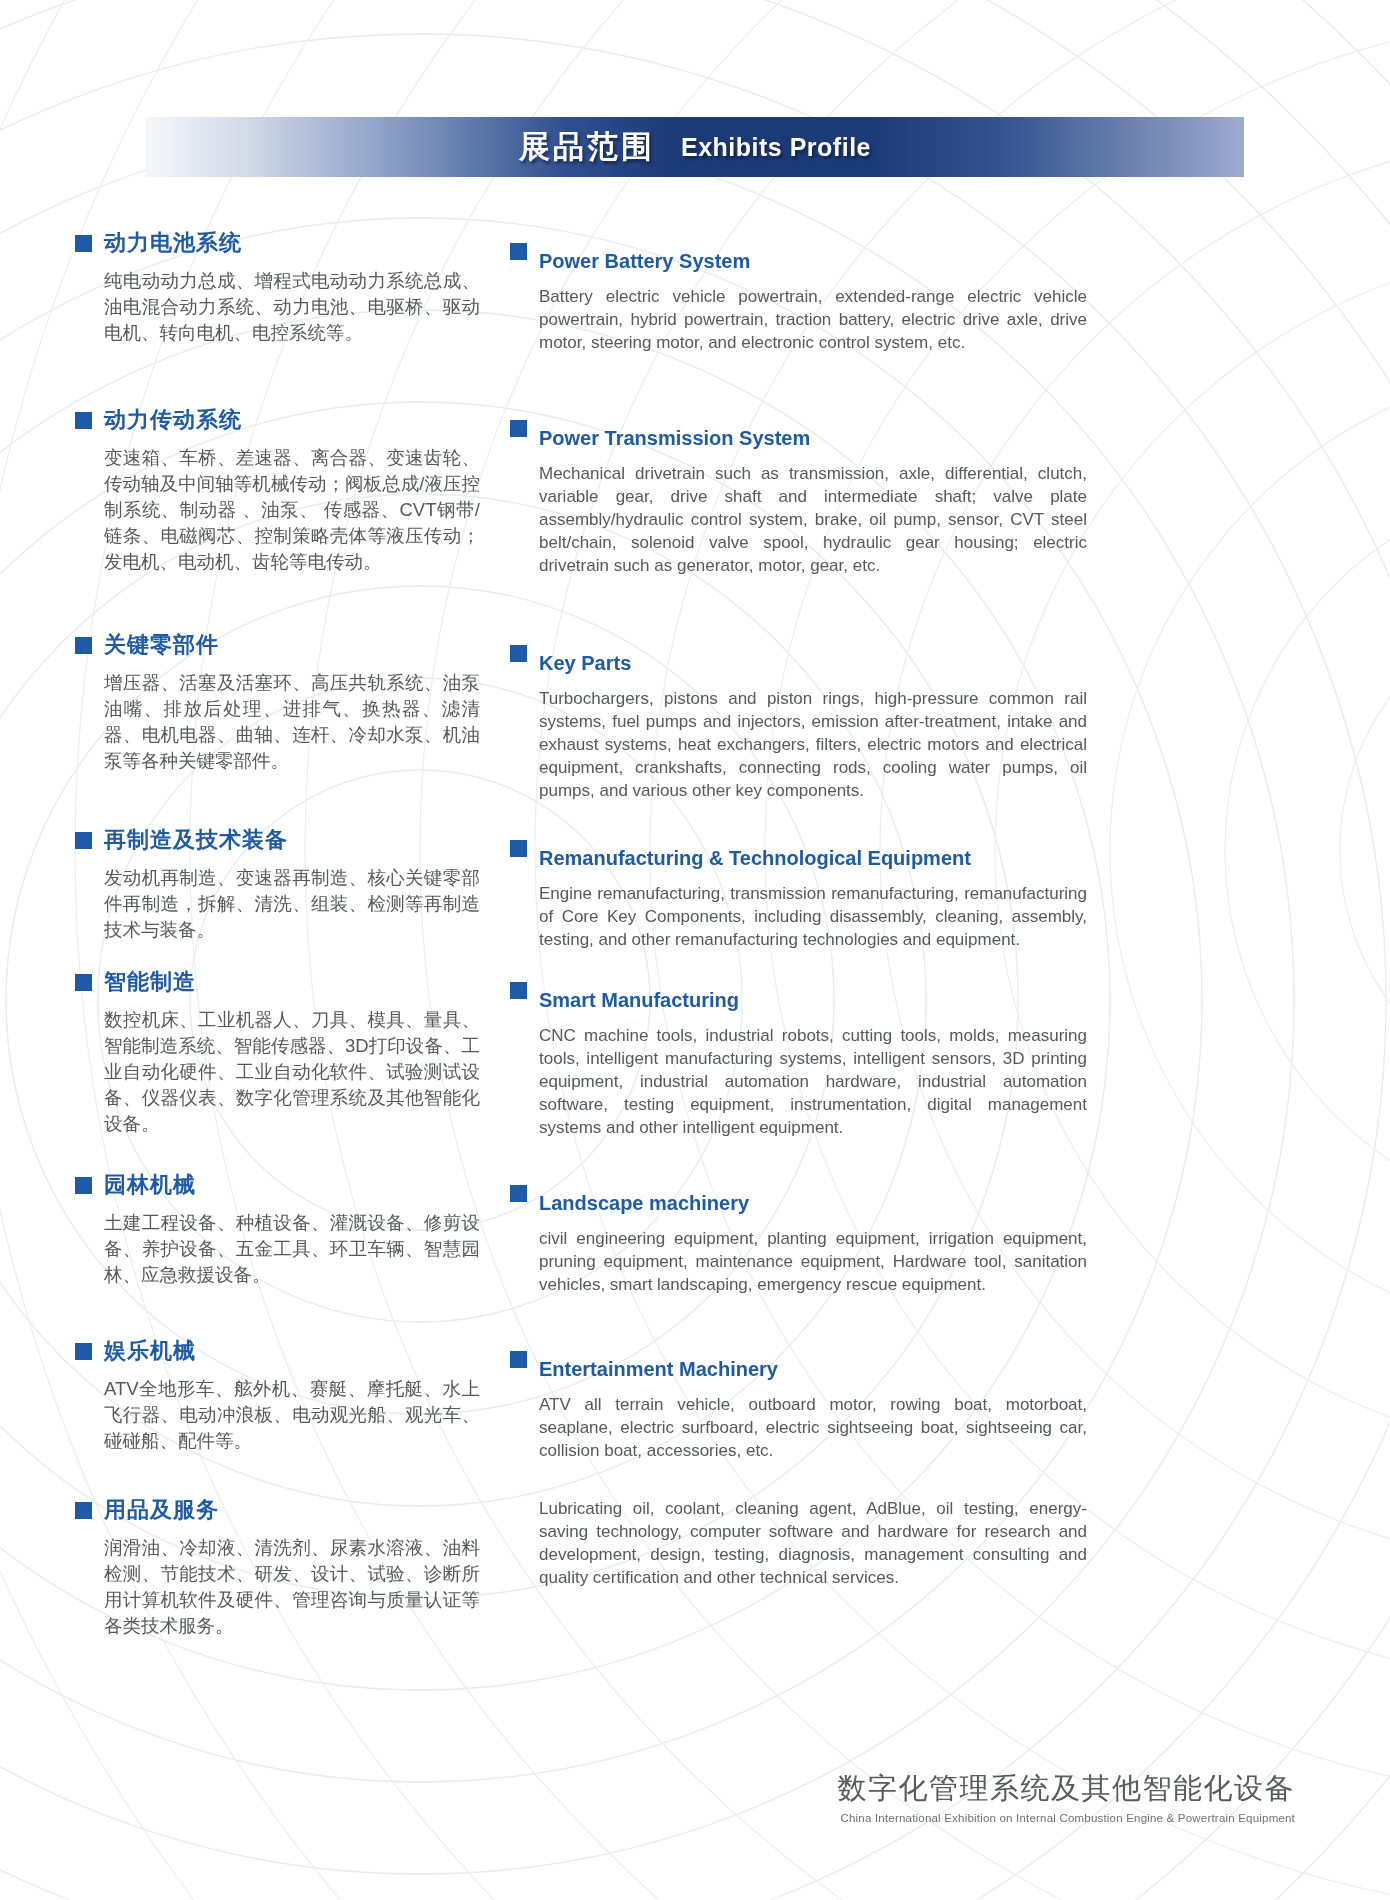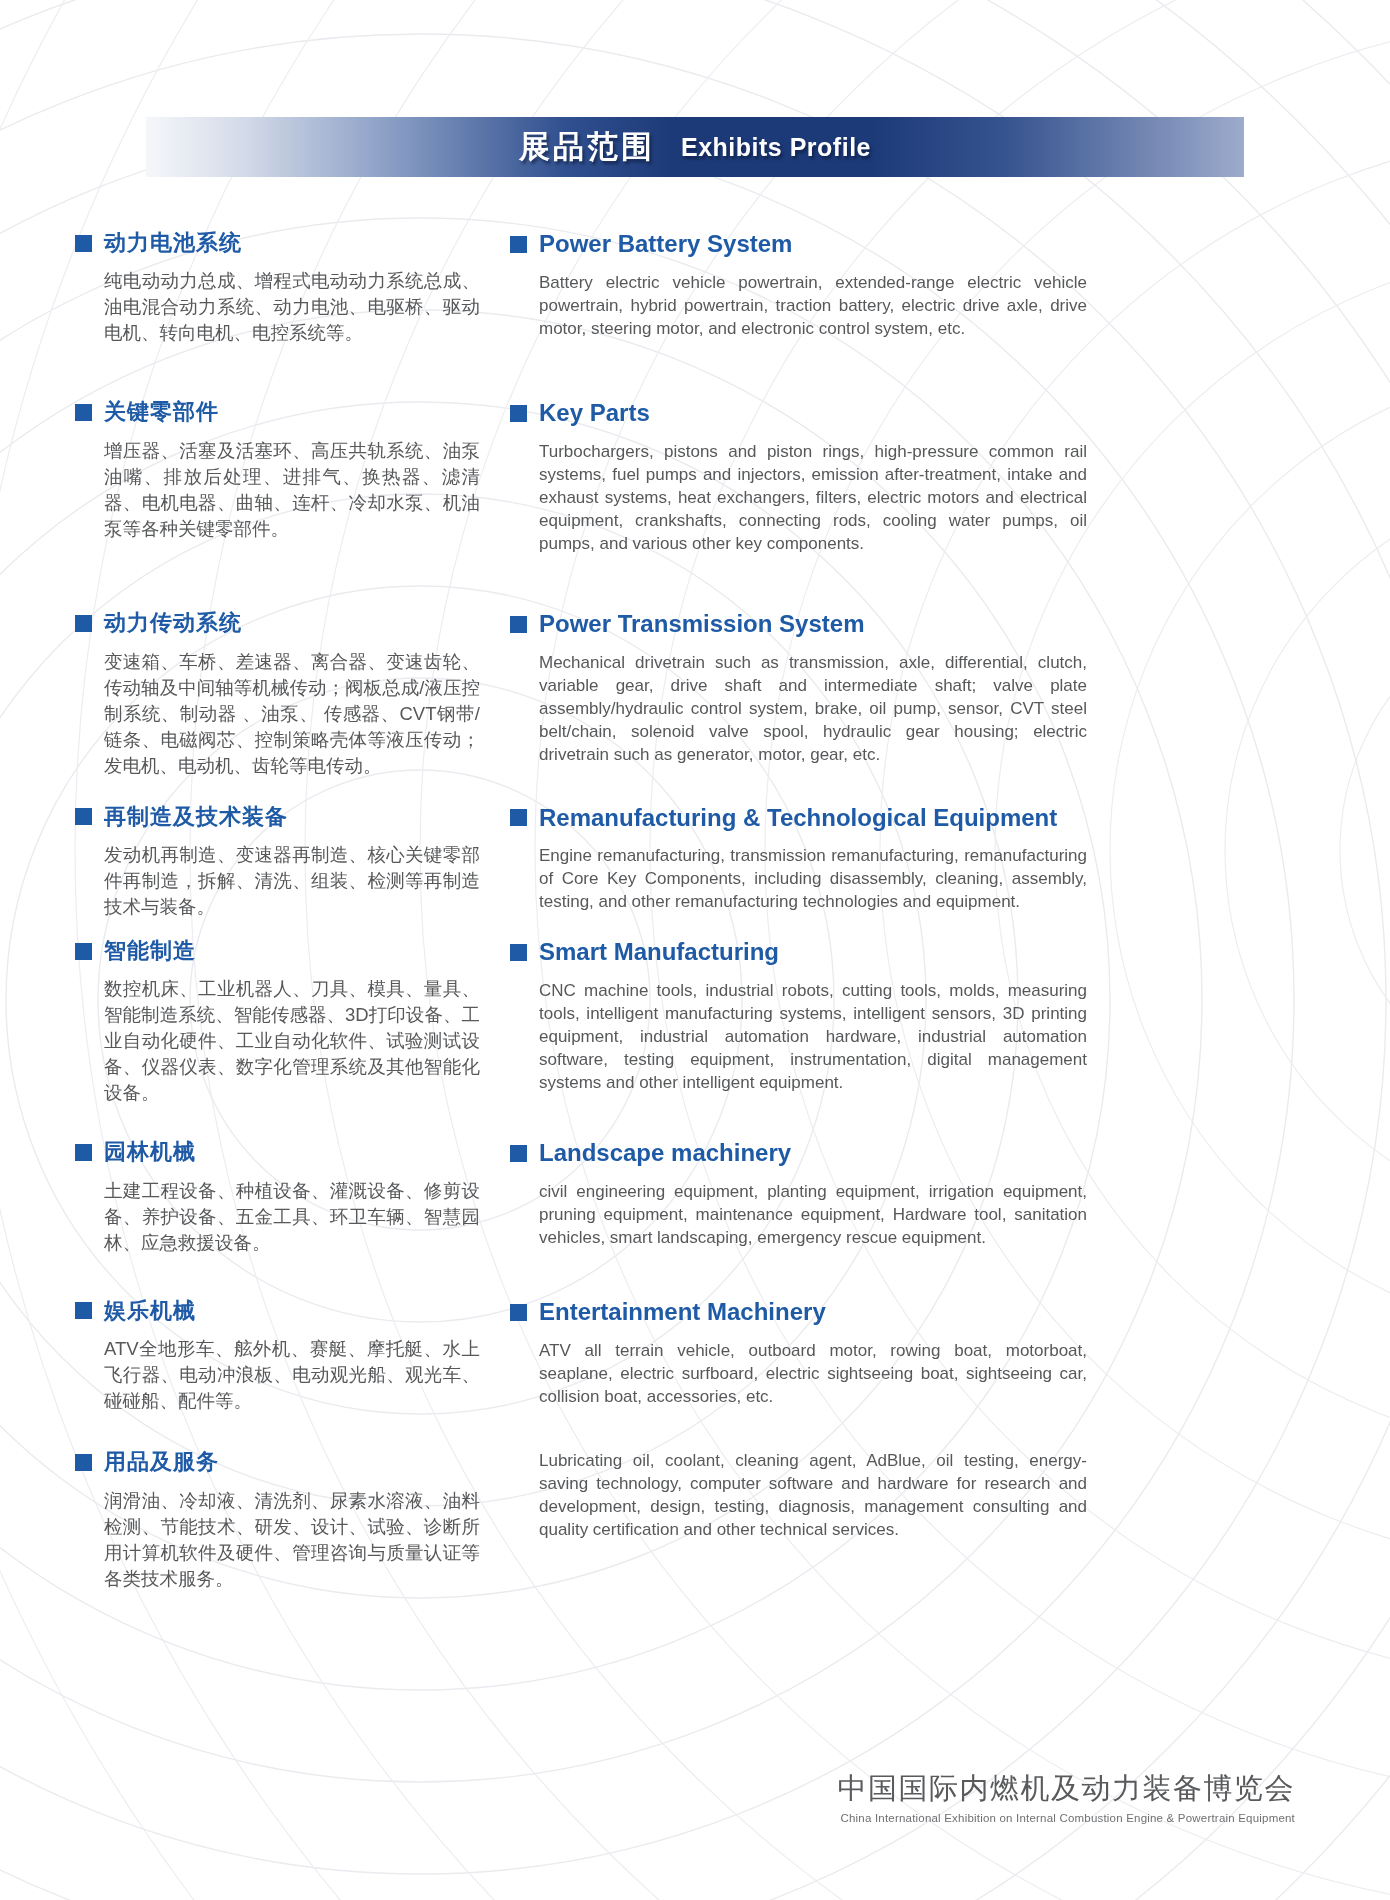--- a/index.html
+++ b/index.html
@@ -37,21 +37,21 @@
   .section-row:nth-of-type(4){margin-bottom:18px;}
   .section-row:nth-of-type(5){margin-bottom:33px;}
   .section-row:nth-of-type(6){margin-bottom:42px;}
   .section-row:nth-of-type(7){margin-bottom:35px;}
   .cn-col{width:405px;margin-right:30px;flex:none;}
   .en-col{width:580px;flex:none;}
   .title-line{display:flex;align-items:center;gap:12px;margin-bottom:12px;}
   .bullet{width:17px;height:17px;background:#1e5aa5;flex:none;}
   .title{color:#1e5aa5;font-weight:bold;line-height:1.2;}
   .cn-title{font-size:22px;letter-spacing:1px;}
-  .en-title{font-size:24px;}
+  .en-title{font-size:20px;margin-top:19px;}
   .body{margin-left:29px;color:#57585a;text-align:justify;}
   .cn-body{font-size:18.5px;line-height:26px;width:376px;}
   .en-body{font-size:17px;line-height:23px;width:548px;}
 
   
   .footer{position:absolute;right:95px;top:1769px;text-align:right;}
   .footer-cn{font-size:29px;color:#595a5c;letter-spacing:1.5px;}
   .footer-en{font-size:11.5px;color:#6f7072;margin-top:3px;letter-spacing:.2px;}
 </style>
 </head>
@@ -114,54 +114,54 @@
           <span class="title en-title">Power Battery System</span>
         </div>
         <div class="body en-body">Battery electric vehicle powertrain, extended-range electric vehicle powertrain, hybrid powertrain, traction battery, electric drive axle, drive motor, steering motor, and electronic control system, etc.</div>
       </div>
     </div>
 
     <div class="section-row">
       <div class="cn-col">
         <div class="title-line">
           <span class="bullet"></span>
+          <span class="title cn-title">动力传动系统</span>
+        </div>
+        <div class="body cn-body">变速箱、车桥、差速器、离合器、变速齿轮、传动轴及中间轴等机械传动；阀板总成/液压控制系统、制动器 、油泵、 传感器、CVT钢带/链条、电磁阀芯、控制策略壳体等液压传动；发电机、电动机、齿轮等电传动。</div>
+      </div>
+      <div class="en-col">
+        <div class="title-line">
+          <span class="bullet"></span>
+          <span class="title en-title">Power Transmission System</span>
+        </div>
+        <div class="body en-body">Mechanical drivetrain such as transmission, axle, differential, clutch, variable gear, drive shaft and intermediate shaft; valve plate assembly/hydraulic control system, brake, oil pump, sensor, CVT steel belt/chain, solenoid valve spool, hydraulic gear housing; electric drivetrain such as generator, motor, gear, etc.</div>
+      </div>
+    </div>
+
+    <div class="section-row">
+      <div class="cn-col">
+        <div class="title-line">
+          <span class="bullet"></span>
           <span class="title cn-title">关键零部件</span>
         </div>
         <div class="body cn-body">增压器、活塞及活塞环、高压共轨系统、油泵油嘴、排放后处理、进排气、换热器、滤清器、电机电器、曲轴、连杆、冷却水泵、机油泵等各种关键零部件。</div>
       </div>
       <div class="en-col">
         <div class="title-line">
           <span class="bullet"></span>
           <span class="title en-title">Key Parts</span>
         </div>
         <div class="body en-body">Turbochargers, pistons and piston rings, high-pressure common rail systems, fuel pumps and injectors, emission after-treatment, intake and exhaust systems, heat exchangers, filters, electric motors and electrical equipment, crankshafts, connecting rods, cooling water pumps, oil pumps, and various other key components.</div>
       </div>
     </div>
 
     <div class="section-row">
       <div class="cn-col">
         <div class="title-line">
           <span class="bullet"></span>
-          <span class="title cn-title">动力传动系统</span>
-        </div>
-        <div class="body cn-body">变速箱、车桥、差速器、离合器、变速齿轮、传动轴及中间轴等机械传动；阀板总成/液压控制系统、制动器 、油泵、 传感器、CVT钢带/链条、电磁阀芯、控制策略壳体等液压传动；发电机、电动机、齿轮等电传动。</div>
-      </div>
-      <div class="en-col">
-        <div class="title-line">
-          <span class="bullet"></span>
-          <span class="title en-title">Power Transmission System</span>
-        </div>
-        <div class="body en-body">Mechanical drivetrain such as transmission, axle, differential, clutch, variable gear, drive shaft and intermediate shaft; valve plate assembly/hydraulic control system, brake, oil pump, sensor, CVT steel belt/chain, solenoid valve spool, hydraulic gear housing; electric drivetrain such as generator, motor, gear, etc.</div>
-      </div>
-    </div>
-
-    <div class="section-row">
-      <div class="cn-col">
-        <div class="title-line">
-          <span class="bullet"></span>
           <span class="title cn-title">再制造及技术装备</span>
         </div>
         <div class="body cn-body">发动机再制造、变速器再制造、核心关键零部件再制造，拆解、清洗、组装、检测等再制造技术与装备。</div>
       </div>
       <div class="en-col">
         <div class="title-line">
           <span class="bullet"></span>
           <span class="title en-title">Remanufacturing &amp; Technological Equipment</span>
         </div>
         <div class="body en-body">Engine remanufacturing, transmission remanufacturing, remanufacturing of Core Key Components, including disassembly, cleaning, assembly, testing, and other remanufacturing technologies and equipment.</div>
@@ -227,17 +227,17 @@
         </div>
         <div class="body cn-body">润滑油、冷却液、清洗剂、尿素水溶液、油料检测、节能技术、研发、设计、试验、诊断所用计算机软件及硬件、管理咨询与质量认证等各类技术服务。</div>
       </div>
       <div class="en-col">
         <div class="body en-body">Lubricating oil, coolant, cleaning agent, AdBlue, oil testing, energy-saving technology, computer software and hardware for research and development, design, testing, diagnosis, management consulting and quality certification and other technical services.</div>
       </div>
     </div>
   </div>
 
   <div class="footer">
-    <div class="footer-cn">中国国际内燃机及动力装备博览会</div>
+    <div class="footer-cn">数字化管理系统及其他智能化设备</div>
     <div class="footer-en">China International Exhibition on Internal Combustion Engine &amp; Powertrain Equipment</div>
   </div>
 
 </div>
 
 </body></html>

